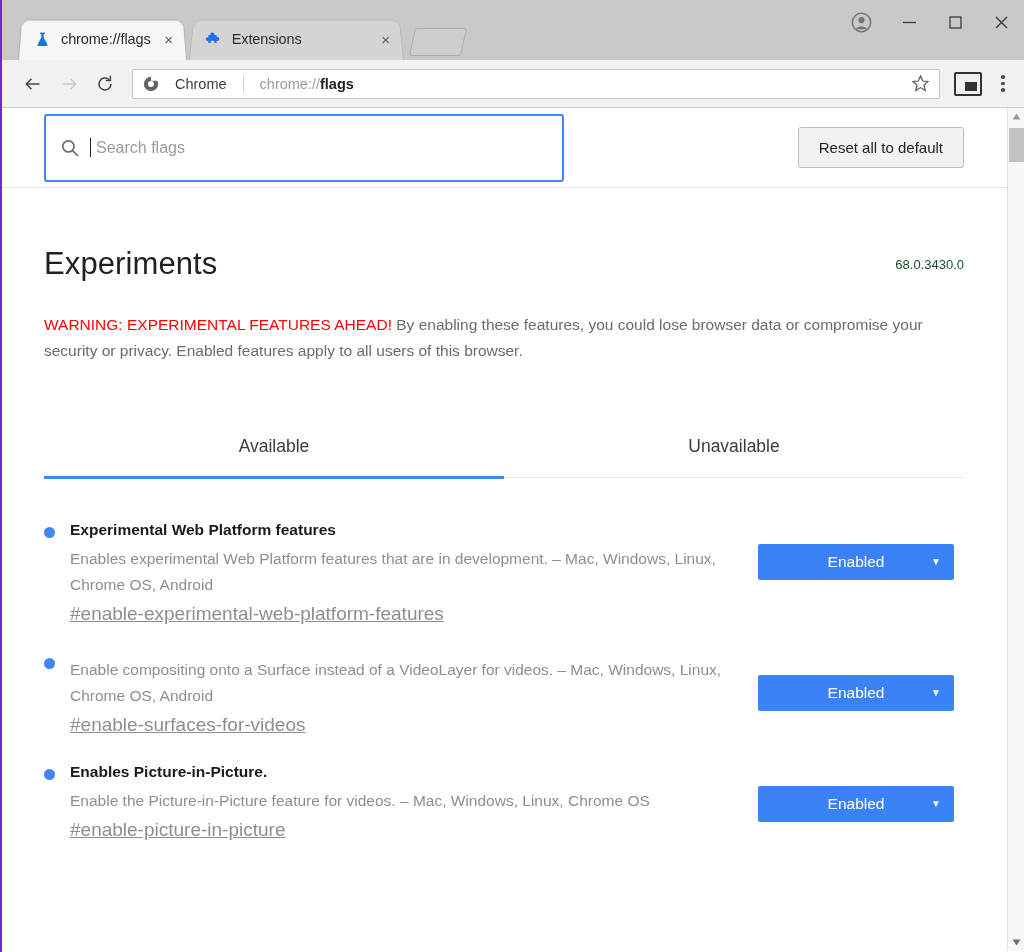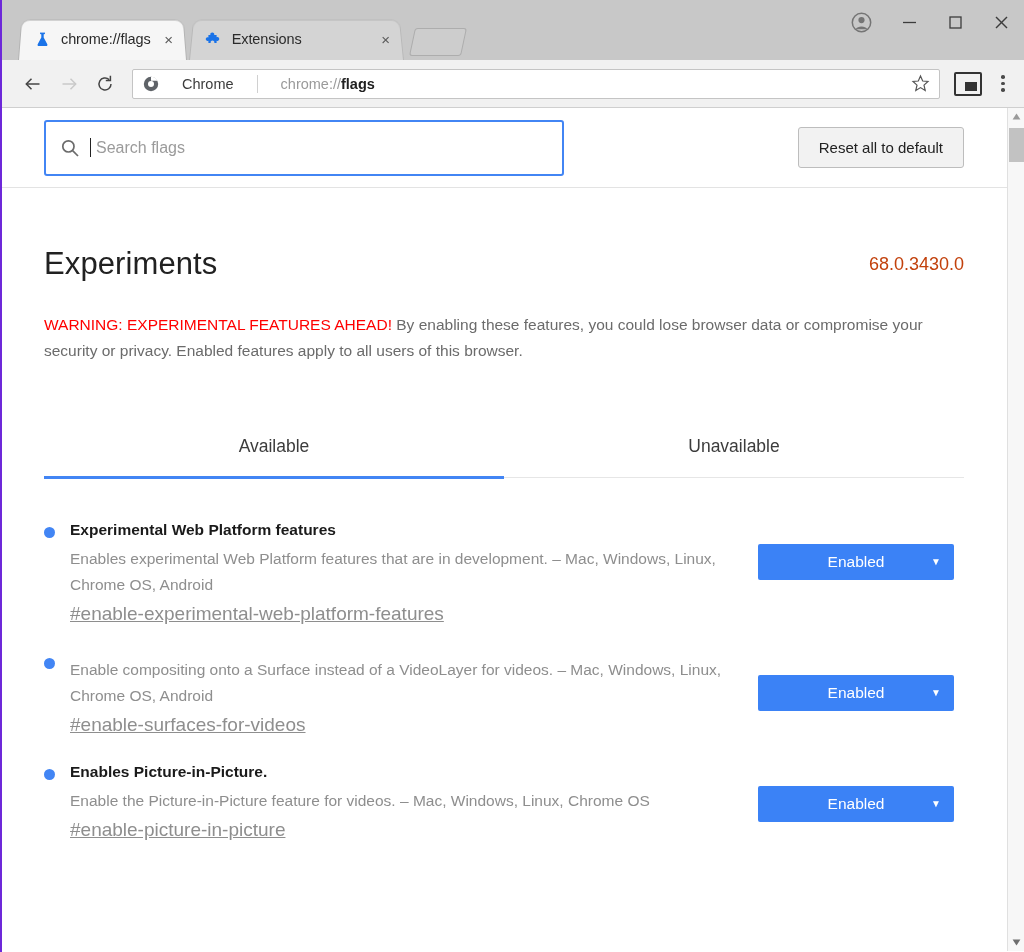--- a/index.html
+++ b/index.html
@@ -147,21 +147,21 @@
     flex: 1 1 auto;
     height: 30px;
     margin-left: 8px;
     margin-right: 6px;
     background: #ffffff;
     border: 1px solid #c4c4c4;
     border-radius: 2px;
     display: flex;
     align-items: center;
     padding: 0 8px 0 10px;
-    gap: 23px;
+    gap: 16px;
     cursor: text;
   }
   #omni-chrome-icon { flex: 0 0 16px; display: flex; align-items: center; }
   #omni-scheme-label {
     font-size: 14.5px;
     color: #3c3c3c;
     white-space: nowrap;
   }
   #omni-sep {
     width: 1px; height: 18px; background: #d0d0d0; flex: 0 0 1px;
@@ -207,21 +207,21 @@
   #search-bar-row {
     height: 80px;
     border-bottom: 1px solid #e3e3e3;
     display: flex;
     align-items: center;
     padding: 0 60px 0 42px;
     background: #ffffff;
   }
   #search-field {
     width: 520px;
-    height: 56px;
+    height: 68px;
     border: 2px solid #4285f4;
     border-radius: 3px;
     display: flex;
     align-items: center;
     padding: 0 14px;
     gap: 10px;
     background: #ffffff;
     cursor: text;
   }
   #search-icon { flex: 0 0 20px; display:flex; align-items:center; }
@@ -256,22 +256,22 @@
     padding-top: 58px;
   }
   #page-title {
     font-size: 31px;
     font-weight: 400;
     color: #212121;
     letter-spacing: 0.1px;
   }
   #version {
     margin-left: auto;
-    font-size: 18px;
-    color: #c2410c;
+    font-size: 13px;
+    color: #14532d;
   }
 
   #warning {
     margin-top: 30px;
     font-size: 15.5px;
     line-height: 26px;
     color: #6b6b6b;
     max-width: 880px;
   }
   #warning .wtitle { color: #ff0000; }

